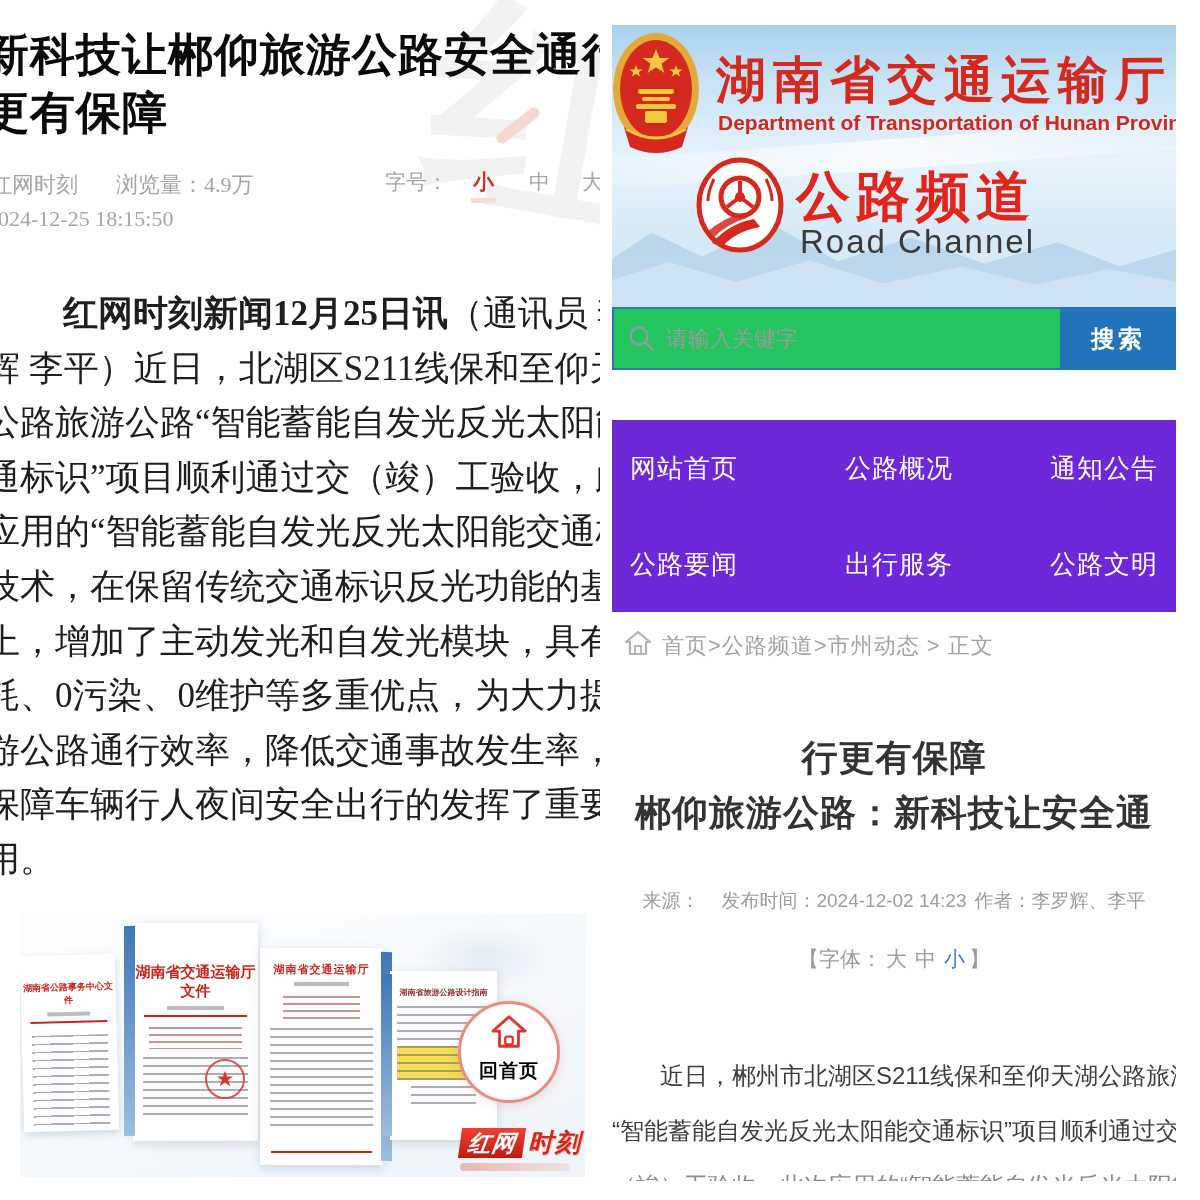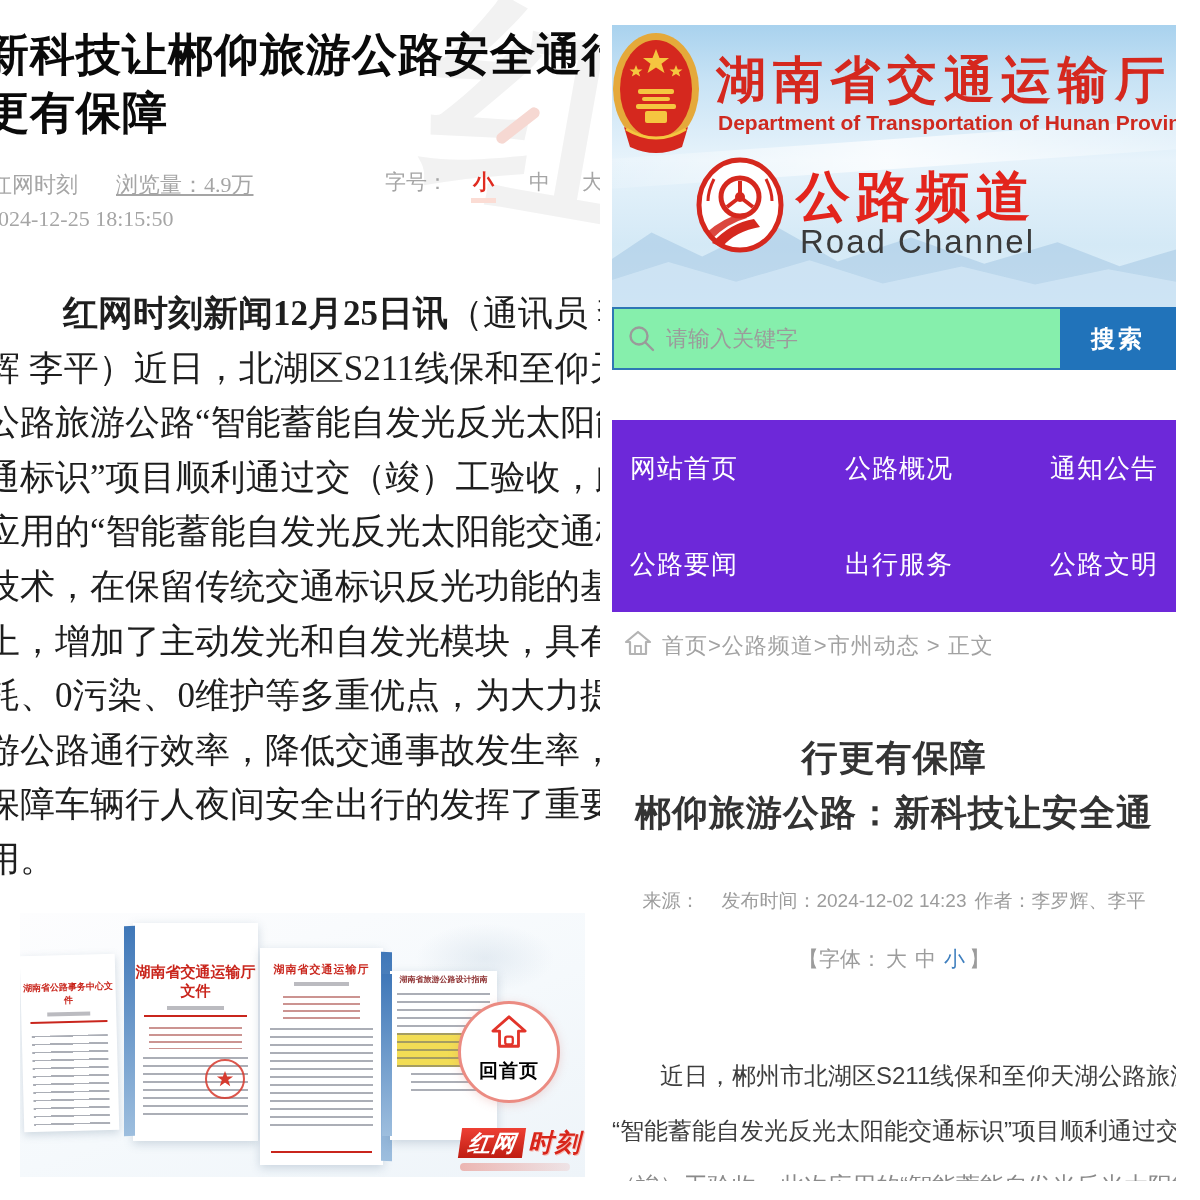--- a/index.html
+++ b/index.html
@@ -12,21 +12,21 @@
   .wm { position:absolute; right:-60px; top:-40px; font-size:230px; font-weight:bold; color:#f2f2f2;
         transform:rotate(10deg); z-index:0; font-family:"Liberation Sans",sans-serif; }
   .wm2 { position:absolute; left:492px; top:120px; width:52px; height:11px; background:#f6d8d2;
          transform:rotate(-38deg); border-radius:6px; z-index:0; }
 
   .l-title { position:absolute; left:-16px; top:26px; z-index:2; white-space:nowrap;
              font-weight:bold; font-size:45px; line-height:58px; color:#0a0a0a; letter-spacing:1px; }
 
   .l-source, .l-views, .l-date { position:absolute; color:#a5a5a5; font-family:"Liberation Serif", serif; z-index:2; }
   .l-source { left:-10px; top:170px; font-size:22px; }
-  .l-views  { left:116px; top:170px; font-size:22px;text-decoration:underline; }
+  .l-views  { left:116px; top:170px; font-size:22px; }
   .l-date   { left:-13px; top:206px; font-size:22px; }
 
   .l-fs { position:absolute; left:385px; top:168px; height:34px; width:214px; font-size:21px; color:#a5a5a5; z-index:2; }
   .l-fs .fs-label { position:absolute; left:0; top:0; }
   .l-fs .fs-small { position:absolute; left:88px; top:0; color:#e02b20; font-weight:bold; }
   .l-fs .fs-small::after { content:""; position:absolute; left:-2px; right:-2px; bottom:-7px; height:5px; background:#fbdcd4; }
   .l-fs .fs-mid   { position:absolute; left:144px; top:0; }
   .l-fs .fs-big   { position:absolute; left:197px; top:0; }
 
   .l-body { position:absolute; left:-15px; top:287px; z-index:2; font-family:"Liberation Serif", serif; }
@@ -63,21 +63,21 @@
   .doc3::after { content:""; position:absolute; right:-9px; top:4px; bottom:4px; width:11px;
                  background:linear-gradient(180deg,#3f77b8,#9dbede); transform:skewY(2deg); }
   .doc3 .doc-title { font-size:11px; padding-top:14px; letter-spacing:1px; }
   .doc3 .head3 { margin:10px auto 0 auto; width:62%; height:24px; }
   .doc3 .body3 { margin:8px auto 0 auto; width:84%; height:100px; }
   .doc3 .foot-rule { position:absolute; left:9%; right:9%; bottom:12px; height:2px; background:#c9251c; }
 
   .doc4 { left:370px; top:58px; width:107px; height:169px; }
   .doc4::before { content:""; position:absolute; left:-8px; top:3px; bottom:4px; width:10px;
                   background:linear-gradient(180deg,#3f77b8,#9dbede); }
-  .doc4 .doc-title { font-size:8px; color:#8d2f2f; padding-top:3px; }
+  .doc4 .doc-title { font-size:8px; color:#8d2f2f; padding-top:16px; }
   .doc4 .body4a { margin:8px auto 0 auto; width:86%; height:36px; }
   .doc4 .hl { margin:4px auto 0 auto; width:86%; height:34px; background:#f2dd55; }
   .doc4 .hl-in { width:100%; height:100%; }
   .doc4 .body4b { margin:6px auto 0 auto; width:60%; height:18px; }
 
   .badge { position:absolute; left:438px; top:88px; width:96px; height:96px; border-radius:50%;
            border:3px solid #eb8b82; background:#fff; box-shadow:0 2px 10px rgba(220,120,110,.25);
            text-align:center; z-index:3; }
   .badge-label { margin-top:4px; font-size:19px; font-weight:bold; color:#000000; letter-spacing:1px; }
 
@@ -109,21 +109,21 @@
                 letter-spacing:7px; white-space:nowrap; }
   .dept-sub { position:absolute; left:106px; top:86px; font-size:21px; font-weight:bold; color:#cf2a20; white-space:nowrap; }
   .chan-logo { position:absolute; left:84px; top:132px; }
   .chan-title { position:absolute; left:184px; top:136px; font-size:54px; font-weight:bold; color:#e3241c;
                 letter-spacing:6px; white-space:nowrap; }
   .chan-sub { position:absolute; left:188px; top:198px; font-size:33px; color:#3a3a3a; letter-spacing:2px; white-space:nowrap; }
 
   .search-row { position:absolute; left:0; top:282px; width:564px; height:63px; display:flex; }
   .search-box { position:relative; flex:1; }
   .search-box input { width:100%; height:63px; box-sizing:border-box; border:2px solid #2e77b4; border-right:none;
-                      padding:0 10px 0 52px; font-size:22px; color:#555; background:#86efac; outline:none;
+                      padding:0 10px 0 52px; font-size:22px; color:#555; background:#22c55e; outline:none;
                       font-family:"Liberation Sans",sans-serif; }
   .search-box input::placeholder { color:#9b9b9b; }
   .mag { position:absolute; left:16px; top:18px; }
   .search-btn { width:116px; height:63px; background:#2173ba; color:#fff; border:none; font-size:24px; font-weight:bold;
                 letter-spacing:3px; cursor:pointer; font-family:"Liberation Sans",sans-serif; }
 
   .nav { position:absolute; left:0; top:395px; width:564px; height:192px; background:#6d28d9;
          display:grid; grid-template-columns:215px 205px 144px; grid-template-rows:96px 96px; align-items:center; }
   .nav-item { color:#fff; font-size:26px; padding-left:18px; letter-spacing:1px; cursor:pointer; }
 

